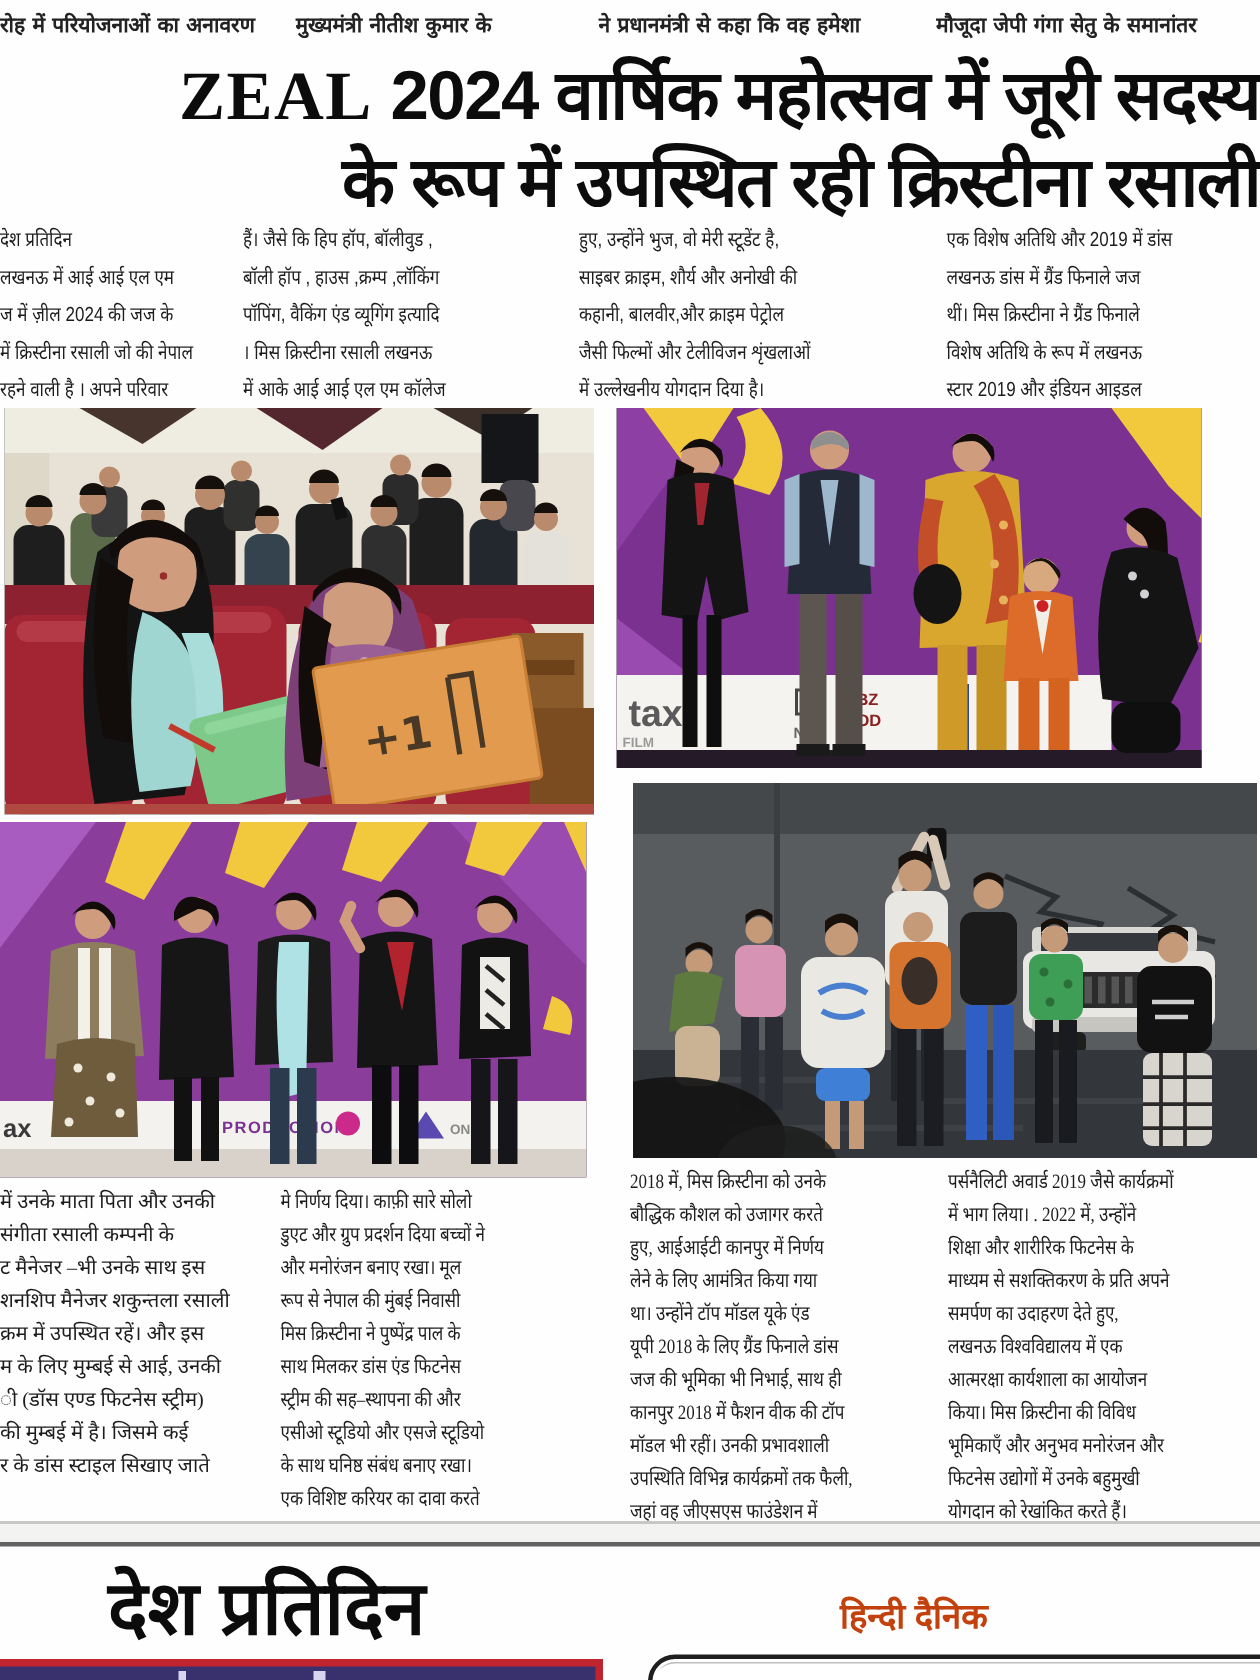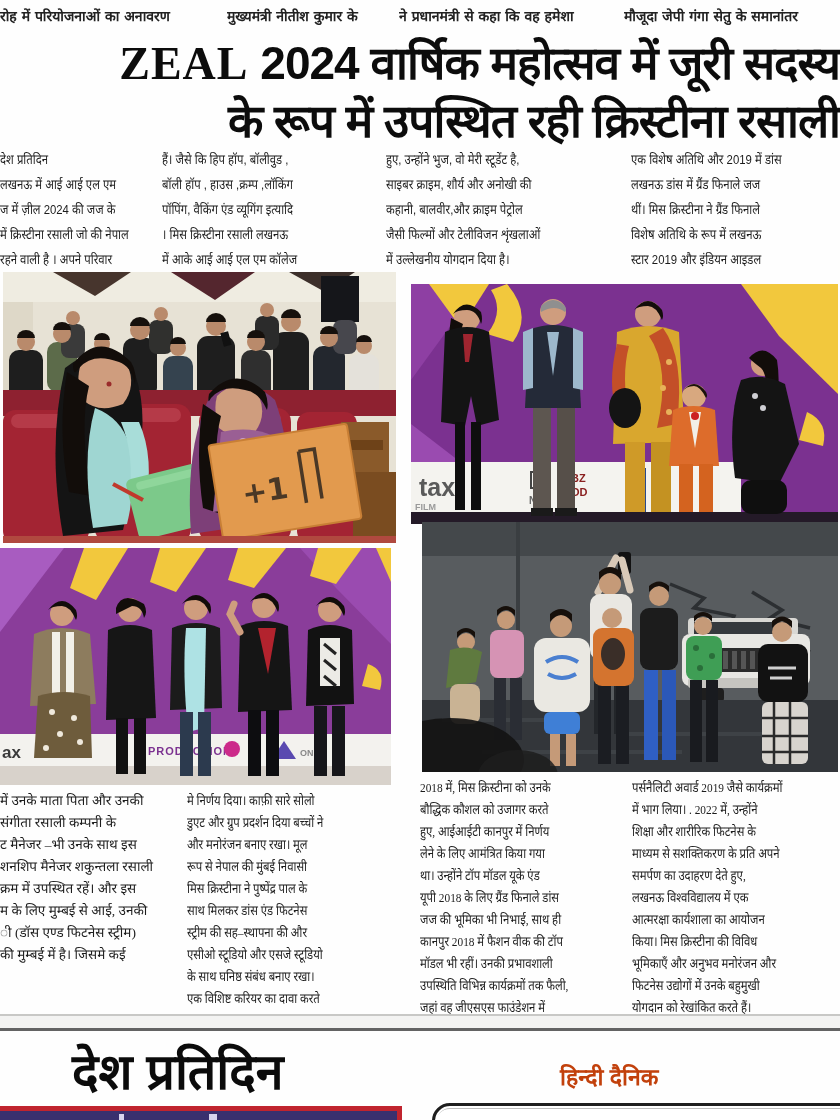--- a/index.html
+++ b/index.html
@@ -33,21 +33,21 @@
   .redbox .frag{position:absolute;top:3px;width:5px;height:8px;background:#d8d4ee;}
   .roundbox{position:absolute;left:432px;top:1103px;width:420px;height:34px;background:#fff;
             border:3px solid #1e1e1e;border-radius:18px 18px 0 0;box-shadow:inset 0 0 0 2px #fff,inset 0 3px 0 #bdbdbd;}
 </style>
 </head>
 <body>
 
 <div class="page">
 
   <div class="topfrag" style="left:0;width:186px;">रोह में परियोजनाओं का अनावरण</div>
-  <div class="topfrag" style="left:197px;width:190px;margin-left:30px;">मुख्यमंत्री  नीतीश  कुमार  के</div>
+  <div class="topfrag" style="left:197px;width:190px;">मुख्यमंत्री  नीतीश  कुमार  के</div>
   <div class="topfrag" style="left:399px;width:218px;">ने प्रधानमंत्री से कहा कि वह हमेशा</div>
   <div class="topfrag" style="left:624px;width:216px;">मौजूदा जेपी गंगा सेतु के समानांतर</div>
 
   <div class="headline">
     <div class="hl1"><span class="latin">ZEAL</span><span> 2024 वार्षिक महोत्सव में जूरी सदस्य</span></div>
     <div class="hl2">के रूप में उपस्थित रही क्रिस्टीना रसाली</div>
   </div>
 
   <div class="col news introtext" style="left:0;top:147px;width:132px;height:128px;">
     <div class="squeeze">
@@ -186,21 +186,21 @@
           <rect x="212" y="162" width="140" height="96" rx="3" fill="#e29a4e"></rect>
           <rect x="212" y="162" width="140" height="96" rx="3" fill="none" stroke="#c87f35" stroke-width="2"></rect>
           <text x="238" y="226" font-size="30" font-weight="700" fill="#4a3826" font-family="DejaVu Sans, sans-serif">+1</text>
           <path d="M300,182 v52 M300,182 h16 v50" stroke="#4a3826" stroke-width="3.5" fill="none"></path>
         </g>
       </g>
       <rect x="0" y="264" width="393" height="7" fill="#b0493f"></rect>
     </svg>
   </div>
 
-  <div class="photo" style="left:411px;top:272px;width:427px;height:240px;margin-top:12px;">
+  <div class="photo" style="left:411px;top:272px;width:390px;height:240px;">
     <svg width="427" height="240" viewBox="0 0 427 240">
       <rect width="427" height="240" fill="#7b3190"></rect>
       <polygon points="0,240 0,140 130,240" fill="#9a4bb0"></polygon>
       <polygon points="0,0 70,0 0,96" fill="#8e3fa3"></polygon>
       <g fill="#f2c83d">
         <path d="M18,0 L78,0 L50,44 Z"></path>
         <path d="M96,0 q26,30 6,58 l-26,-8 q18,-22 4,-44 z"></path>
         <polygon points="330,0 427,0 427,110 368,52"></polygon>
         <path d="M396,128 q22,10 16,34 l-24,-6 z"></path>
       </g>
@@ -438,20 +438,21 @@
   <div class="col news bodytext" style="left:0;top:790px;width:178px;height:224px;">
     <div>
         <div class="tline">में उनके माता पिता और उनकी</div>
         <div class="tline">संगीता रसाली कम्पनी के</div>
         <div class="tline">ट मैनेजर –भी उनके साथ इस</div>
         <div class="tline">शनशिप मैनेजर शकुन्तला रसाली</div>
         <div class="tline">क्रम में उपस्थित रहें। और इस</div>
         <div class="tline">म के लिए मुम्बई से आई, उनकी</div>
         <div class="tline">ी (डॉस एण्ड फिटनेस स्ट्रीम)</div>
         <div class="tline">की मुम्बई में है। जिसमे कई</div>
+        <div class="tline">र के डांस स्टाइल सिखाए जाते</div>
       </div>
   </div>
   <div class="col news bodytext" style="left:187px;top:790px;width:198px;height:224px;">
     <div class="squeeze">
         <div class="tline">मे  निर्णय दिया। काफ़ी सारे सोलो</div>
         <div class="tline">डुएट और ग्रुप प्रदर्शन दिया बच्चों ने</div>
         <div class="tline">और मनोरंजन बनाए रखा।  मूल</div>
         <div class="tline">रूप से नेपाल की मुंबई निवासी</div>
         <div class="tline">मिस क्रिस्टीना ने पुष्पेंद्र पाल के</div>
         <div class="tline">साथ मिलकर डांस एंड फिटनेस</div>

